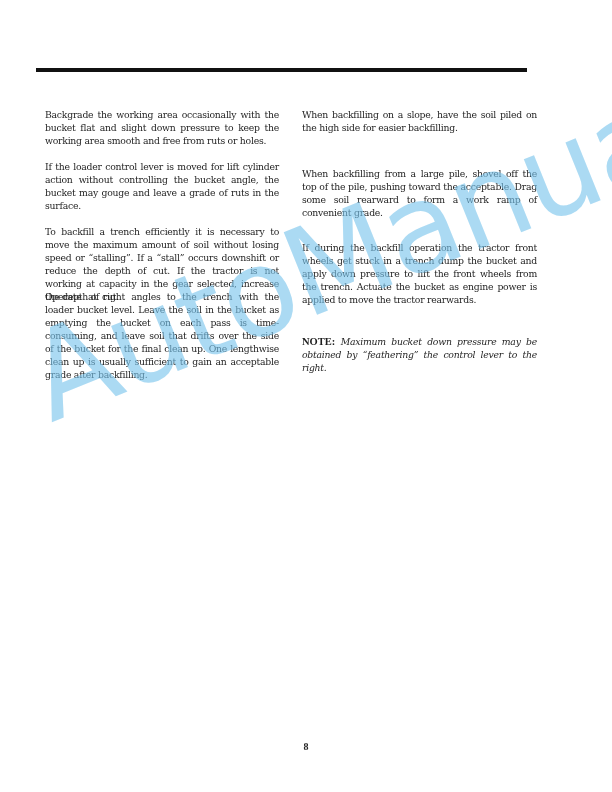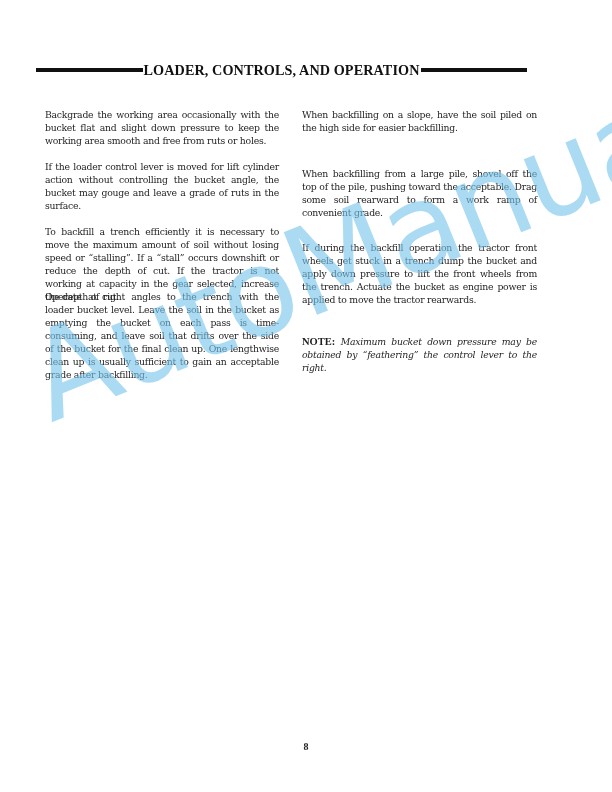--- a/index.html
+++ b/index.html
@@ -91,21 +91,20 @@
       letter-spacing: -2px;
       pointer-events: none;
       line-height: 1;
     }
   </style>
 </head>
 <body>
 
 <div class="header">
   <div class="rule"></div>
-  <div class="title">LOADER, CONTROLS, AND OPERATION</div>
   <div class="rule"></div>
 </div>
 
 <div class="col col-left">
   <p class="para" style="top:0px">Backgrade the working area occasionally with the bucket flat and slight down pressure to keep the working area smooth and free from ruts or holes.</p>
   <p class="para" style="top:52px">If the loader control lever is moved for lift cylinder action without controlling the bucket angle, the bucket may gouge and leave a grade of ruts in the surface.</p>
   <p class="para" style="top:117px">To backfill a trench efficiently it is necessary to move the maximum amount of soil without losing speed or “stalling”. If a “stall” occurs downshift or reduce the depth of cut. If the tractor is not working at capacity in the gear selected, increase the depth of cut.</p>
   <p class="para" style="top:182px">Operate at right angles to the trench with the loader bucket level. Leave the soil in the bucket as emptying the bucket on each pass is time-consuming, and leave soil that drifts over the side of the bucket for the final clean up. One lengthwise clean up is usually sufficient to gain an acceptable grade after backfilling.</p>
 </div>
 

